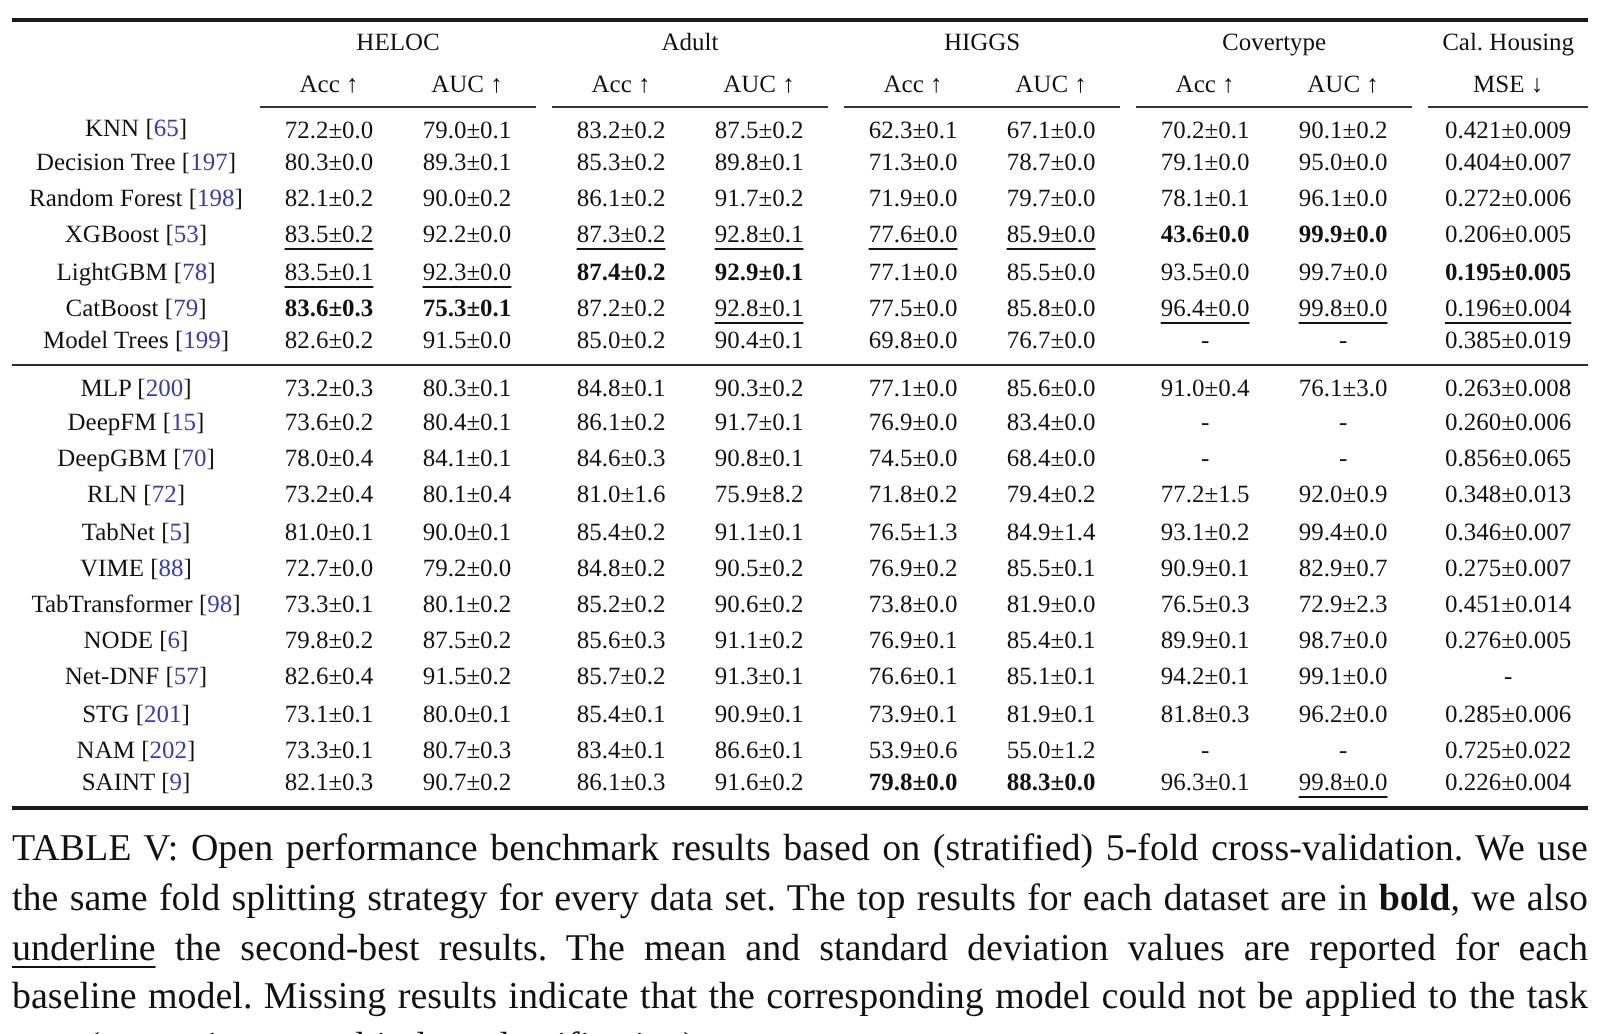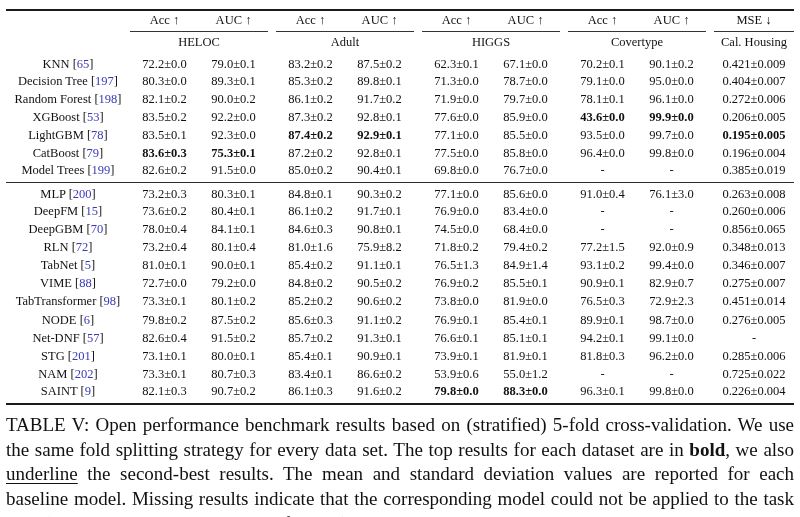--- a/index.html
+++ b/index.html
@@ -37,20 +37,21 @@
   th.corner, td.label { text-align: left; padding-left: 12px; }
   th.group-h { padding-top: 6px; height: 22px; }
   th.metric-h { height: 21px; }
   th.rule { border-bottom: 1px solid #333333; }
   tbody td { height: 18.2px; }
   tbody tr:first-child td { padding-top: 4px; }
   tbody tr:last-child td { padding-bottom: 4px; }
   tbody.sec2 { border-top: 1.5px solid #2b2b2b; }
   .b { font-weight: bold; }
   .u {
+    text-decoration: underline;
     text-underline-offset: 2.5px;
     text-decoration-thickness: 0.8px;
   }
   .refnum { color: var(--cite); cursor: pointer; }
   .caption {
     width: 788px;
     margin: 8px 0 0 0;
     font-size: 19px;
     line-height: 1.3;
     text-align: justify;
@@ -74,45 +75,45 @@
         <col style="width: 69px;">
         <col style="width: 8px;">
         <col style="width: 69px;">
         <col style="width: 69px;">
         <col style="width: 8px;">
         <col style="width: 80px;">
       </colgroup>
     <thead id="thead">
         <tr>
           <th class="corner"></th>
+          <th class="group-h" colspan="2">HELOC</th>
+          <th></th>
+          <th class="group-h" colspan="2">Adult</th>
+          <th></th>
+          <th class="group-h" colspan="2">HIGGS</th>
+          <th></th>
+          <th class="group-h" colspan="2">Covertype</th>
+          <th></th>
+          <th class="group-h" colspan="1">Cal. Housing</th>
+        </tr>
+        <tr>
+          <th class="corner"></th>
           <th class="metric-h rule">Acc ↑</th>
           <th class="metric-h rule">AUC ↑</th>
           <th></th>
           <th class="metric-h rule">Acc ↑</th>
           <th class="metric-h rule">AUC ↑</th>
           <th></th>
           <th class="metric-h rule">Acc ↑</th>
           <th class="metric-h rule">AUC ↑</th>
           <th></th>
           <th class="metric-h rule">Acc ↑</th>
           <th class="metric-h rule">AUC ↑</th>
           <th></th>
           <th class="metric-h rule">MSE ↓</th>
-        </tr>
-        <tr>
-          <th class="corner"></th>
-          <th class="group-h" colspan="2">HELOC</th>
-          <th></th>
-          <th class="group-h" colspan="2">Adult</th>
-          <th></th>
-          <th class="group-h" colspan="2">HIGGS</th>
-          <th></th>
-          <th class="group-h" colspan="2">Covertype</th>
-          <th></th>
-          <th class="group-h" colspan="1">Cal. Housing</th>
         </tr>
       </thead>
     <tbody id="sec1" class="sec1">
         <tr>
           <td class="label"><span>KNN</span> <span class="bracket">[</span><span class="refnum">65</span><span class="bracket">]</span></td>
           <td>72.2±0.0</td>
           <td>79.0±0.1</td>
           <td></td>
           <td>83.2±0.2</td>
           <td>87.5±0.2</td>
@@ -382,21 +383,21 @@
           <td>96.2±0.0</td>
           <td></td>
           <td>0.285±0.006</td>
         </tr>
         <tr>
           <td class="label"><span>NAM</span> <span class="bracket">[</span><span class="refnum">202</span><span class="bracket">]</span></td>
           <td>73.3±0.1</td>
           <td>80.7±0.3</td>
           <td></td>
           <td>83.4±0.1</td>
-          <td>86.6±0.2</td>
+          <td>86.6±0.1</td>
           <td></td>
           <td>53.9±0.6</td>
           <td>55.0±1.2</td>
           <td></td>
           <td>-</td>
           <td>-</td>
           <td></td>
           <td>0.725±0.022</td>
         </tr>
         <tr>

